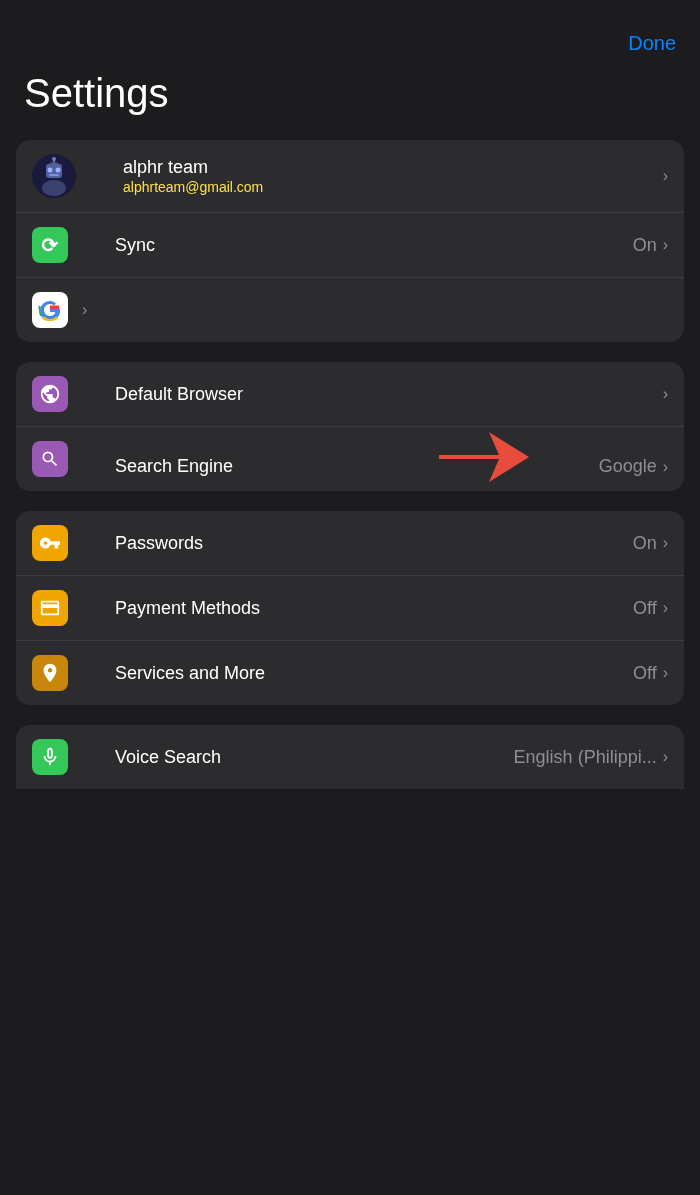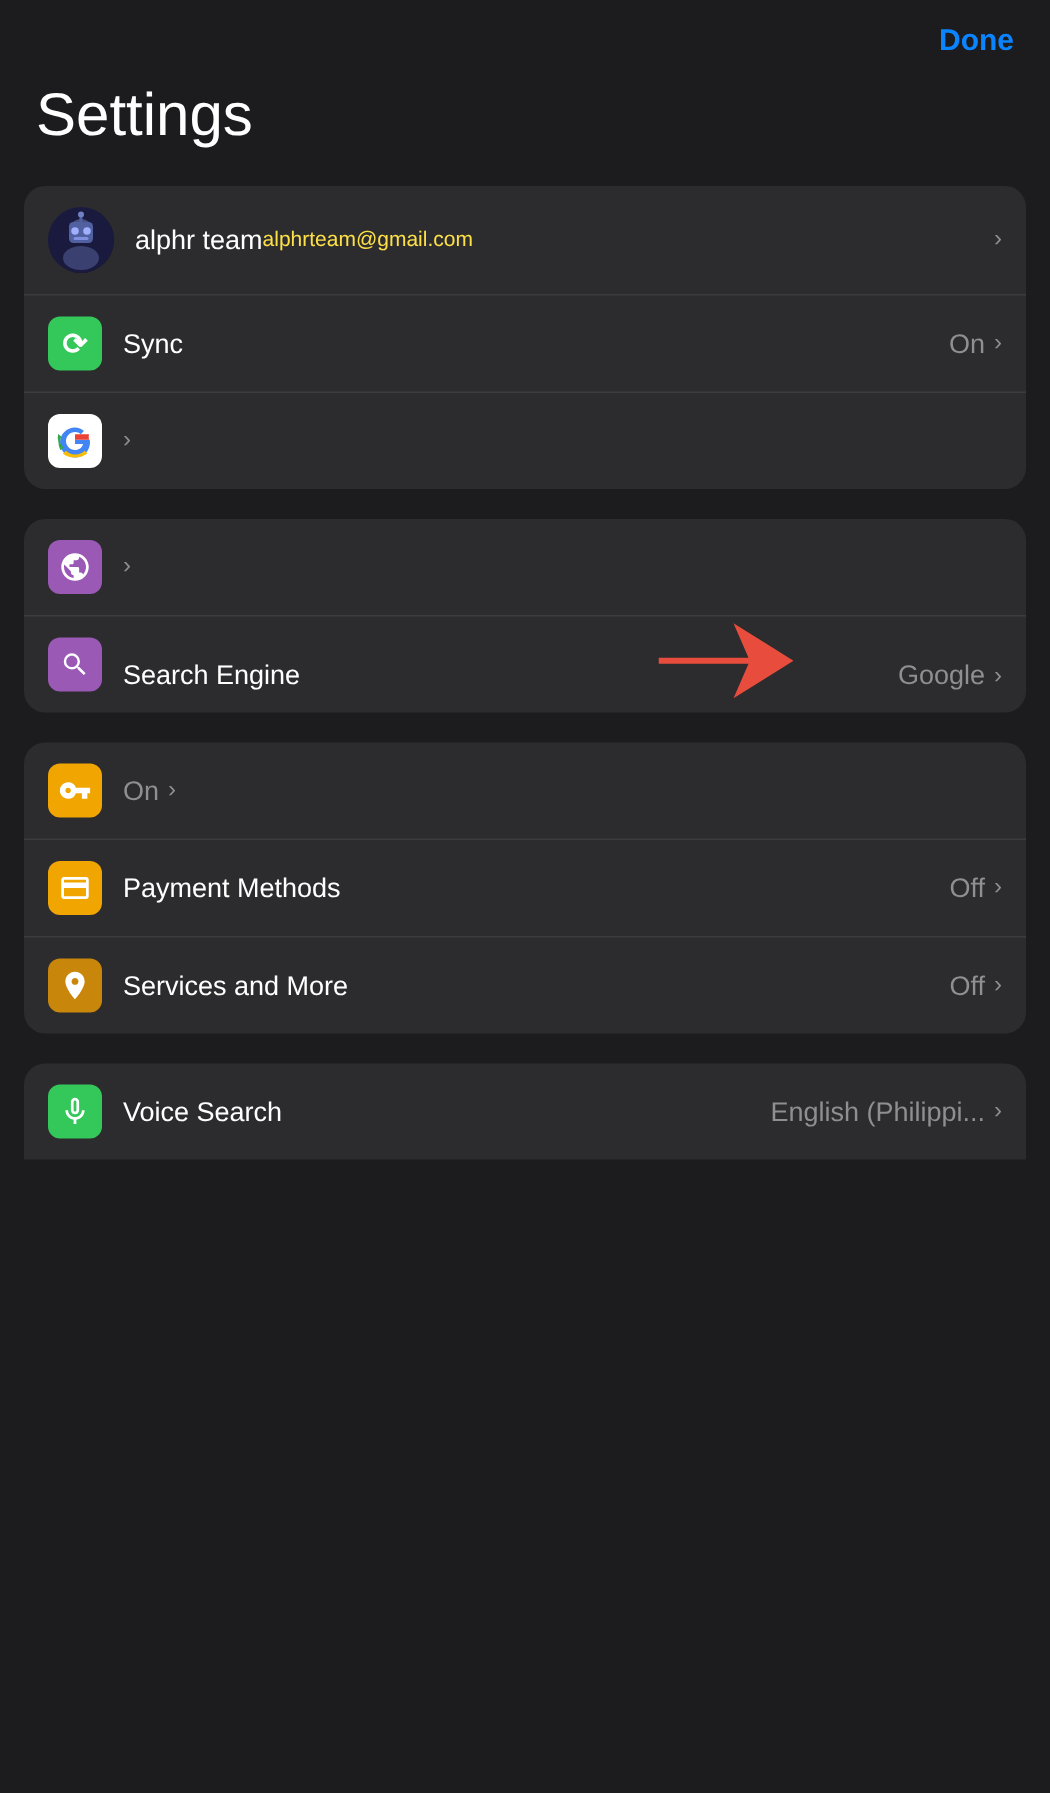--- a/index.html
+++ b/index.html
@@ -20,24 +20,25 @@
     .top-bar {
       display: flex;
       justify-content: flex-end;
       align-items: center;
       padding: 16px 24px 8px;
     }
 
     .done-button {
       color: #0a84ff;
       font-size: 20px;
-      font-weight: 700;
+      font-weight: 400;
       background: none;
       border: none;
       cursor: pointer;
+      margin-top: 16px;
     }
 
     .page-title {
       font-size: 40px;
       font-weight: 400;
       color: #ffffff;
       padding: 8px 24px 24px;
     }
 
     .settings-section {
@@ -84,20 +85,22 @@
       background-color: #f0a500;
     }
 
     .icon-microphone-green {
       background-color: #34c759;
     }
 
     .row-content {
       flex: 1;
       display: flex;
+      flex-direction: column;
+      margin-left: 33px;
     }
 
     .row-title {
       font-size: 18px;
       font-weight: 400;
       color: #ffffff;
     }
 
     .row-subtitle {
       font-size: 14px;
@@ -228,20 +231,23 @@
 </div>
 
 <div class="settings-section">
 
   <div class="settings-row">
     <div class="row-icon icon-purple">
       <svg width="22" height="22" viewBox="0 0 24 24" fill="white">
         <path d="M12 2C6.48 2 2 6.48 2 12s4.48 10 10 10 10-4.48 10-10S17.52 2 12 2zm-1 17.93c-3.95-.49-7-3.85-7-7.93 0-.62.08-1.21.21-1.79L9 15v1c0 1.1.9 2 2 2v1.93zm6.9-2.54c-.26-.81-1-1.39-1.9-1.39h-1v-3c0-.55-.45-1-1-1H8v-2h2c.55 0 1-.45 1-1V7h2c1.1 0 2-.9 2-2v-.41c2.93 1.19 5 4.06 5 7.41 0 2.08-.8 3.97-2.1 5.39z"></path>
       </svg>
     </div>
+    <div class="row-content">
+      <span class="row-title">Default Browser</span>
+    </div>
     <div class="row-right">
       <span class="chevron">›</span>
     </div>
   </div>
 
   <div class="settings-row search-engine-row" style="position:relative;align-items:flex-end;">
     <div class="row-icon icon-purple">
       <svg width="20" height="20" viewBox="0 0 24 24" fill="white">
         <path d="M15.5 14h-.79l-.28-.27A6.471 6.471 0 0 0 16 9.5 6.5 6.5 0 1 0 9.5 16c1.61 0 3.09-.59 4.23-1.57l.27.28v.79l5 4.99L20.49 19l-4.99-5zm-6 0C7.01 14 5 11.99 5 9.5S7.01 5 9.5 5 14 7.01 14 9.5 11.99 14 9.5 14z"></path>
       </svg>
@@ -266,20 +272,23 @@
 </div>
 
 <div class="settings-section">
 
   <div class="settings-row">
     <div class="row-icon icon-yellow">
       <svg width="22" height="22" viewBox="0 0 24 24" fill="white">
         <path d="M12.65 10A5.99 5.99 0 0 0 7 6c-3.31 0-6 2.69-6 6s2.69 6 6 6a5.99 5.99 0 0 0 5.65-4H17v4h4v-4h2v-4H12.65zM7 14c-1.1 0-2-.9-2-2s.9-2 2-2 2 .9 2 2-.9 2-2 2z"></path>
       </svg>
     </div>
+    <div class="row-content">
+      <span class="row-title">Passwords</span>
+    </div>
     <div class="row-right">
       <span class="row-value">On</span>
       <span class="chevron">›</span>
     </div>
   </div>
 
   <div class="settings-row">
     <div class="row-icon icon-yellow">
       <svg width="22" height="22" viewBox="0 0 24 24" fill="white">
         <path d="M20 4H4c-1.11 0-2 .89-2 2v12c0 1.11.89 2 2 2h16c1.11 0 2-.89 2-2V6c0-1.11-.89-2-2-2zm0 14H4v-6h16v6zm0-10H4V6h16v2z"></path>

